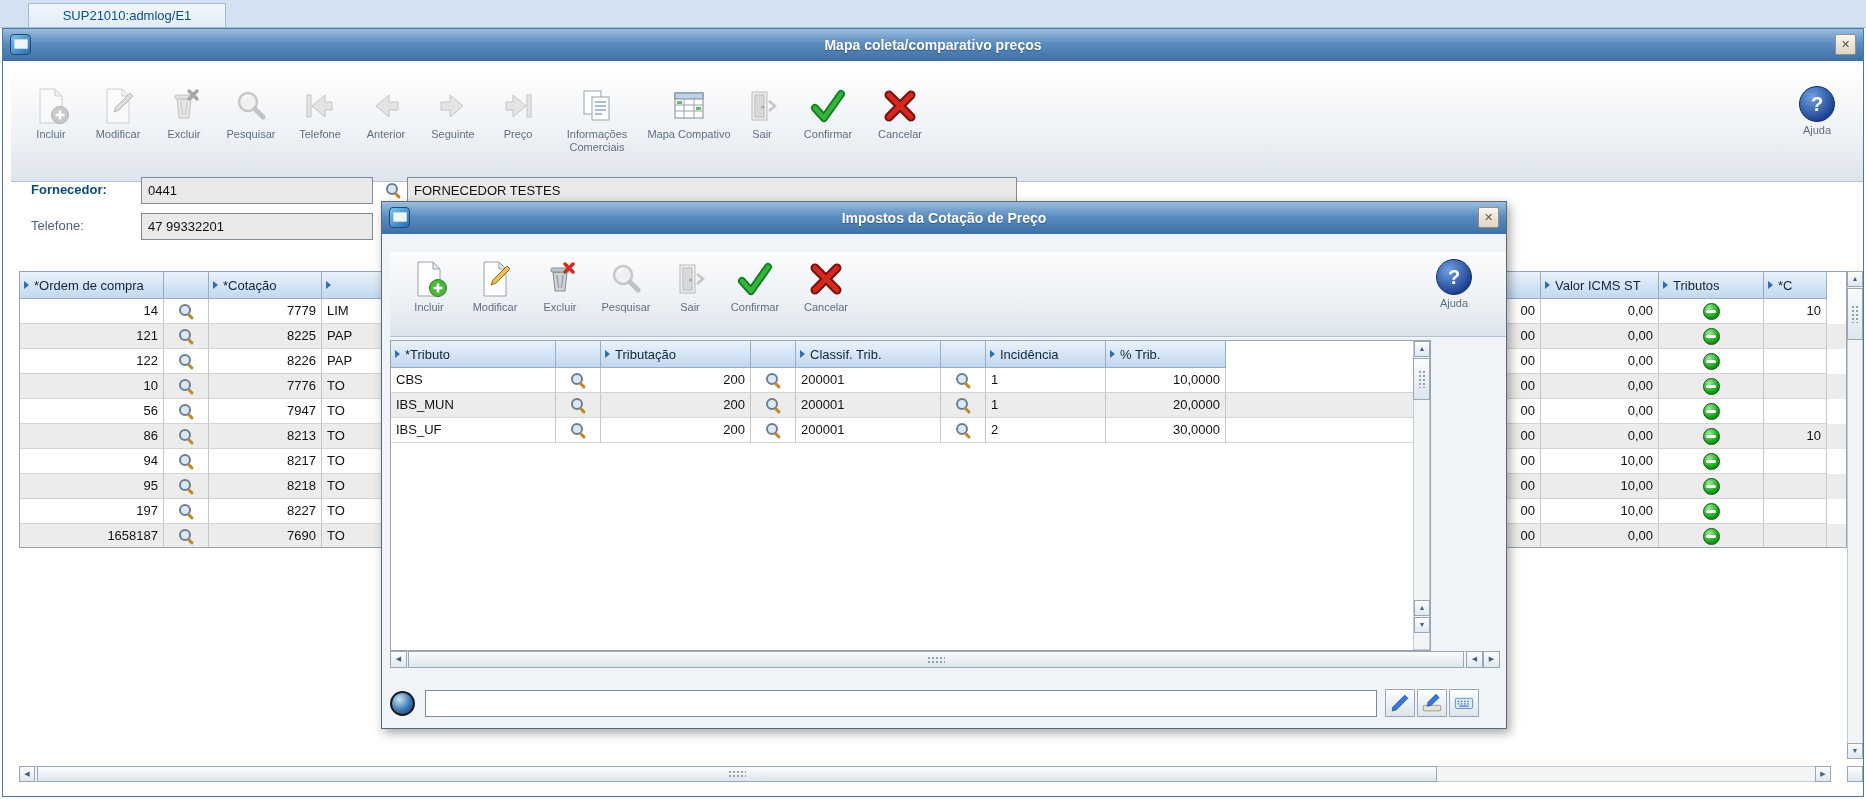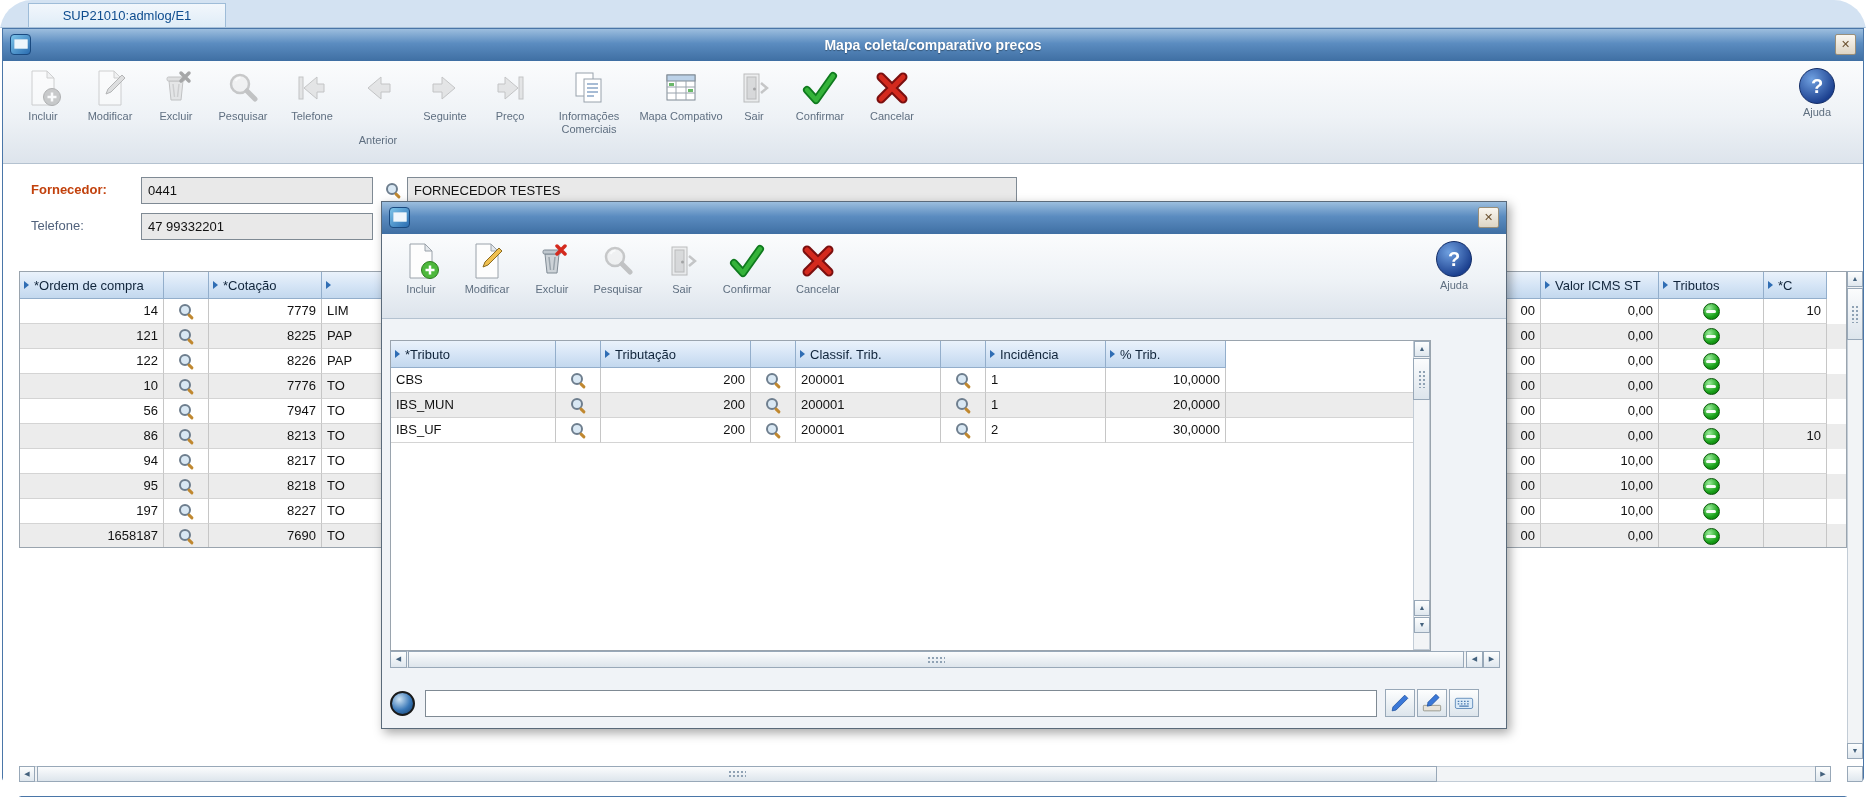--- a/index.html
+++ b/index.html
@@ -1,43 +1,43 @@
 <!DOCTYPE html>
 <html><head>
 <meta charset="utf-8">
 <style>
   html,body{margin:0;padding:0;background:#fff;font-family:"Liberation Sans","DejaVu Sans",sans-serif;}
-  #stage{position:relative;width:1866px;height:799px;overflow:hidden;background:#fff;border-radius:32px;}
+  #stage{position:relative;width:1866px;height:799px;overflow:hidden;background:#fff;}
 
   
   #tabstrip{position:absolute;left:0;top:0;width:1866px;height:27px;background:#d3e2f2;border-bottom:1px solid #a9c2da;}
   #mditab{position:absolute;left:28px;top:3px;width:198px;height:24px;background:linear-gradient(180deg,#f2f7fc,#dfecf7);border:1px solid #9ebcd8;border-bottom:none;color:#0e4c8e;font-size:13px;line-height:24px;text-align:center;box-sizing:border-box;}
 
   
   .window{position:absolute;background:#fff;border:1px solid #4a76a8;box-sizing:border-box;}
   .titlebar{position:absolute;left:0;top:0;right:0;height:32px;background:linear-gradient(180deg,#9cbede 0%,#5b8cc0 45%,#3f6fa3 100%);display:flex;align-items:center;}
   .titlebar .title{position:absolute;left:0;right:0;text-align:center;color:#fff;font-weight:bold;font-size:14px;text-shadow:0 1px 1px rgba(0,0,0,.35);}
   .win-ic{position:absolute;left:7px;top:5px;width:21px;height:21px;border-radius:4px;background:linear-gradient(135deg,#7cc4ea,#2a6cb0);border:1px solid #1a4a80;box-sizing:border-box;}
   .win-ic::after{content:"";position:absolute;left:3px;top:4px;width:12px;height:8px;background:#eef6fc;border:1px solid #bcd8ec;border-radius:1px;}
   .btn-close{position:absolute;right:7px;top:5px;width:21px;height:21px;background:linear-gradient(180deg,#faf7f0,#ddd5c5);border:1px solid #998f7a;border-radius:2px;color:#6b5230;font-size:11px;font-weight:bold;line-height:19px;text-align:center;box-sizing:border-box;cursor:pointer;}
   .btn-close::after{content:"\2715";}
 
   
-  .toolbar{position:absolute;left:0;right:0;background:linear-gradient(180deg,#fbfcfd 0%,#eef2f6 55%,#dde4ec 100%);border-bottom:1px solid #b4c2d0;}
+  .toolbar{position:absolute;left:8px;right:0;background:linear-gradient(180deg,#fbfcfd 0%,#eef2f6 55%,#dde4ec 100%);border-bottom:1px solid #b4c2d0;margin-top:18px;}
   .tb-item{position:absolute;top:7px;display:flex;flex-direction:column;align-items:center;cursor:pointer;}
   .tb-item .ic{width:40px;height:40px;flex:none;}
   .tb-label{font-size:11px;color:#5f6f80;text-align:center;line-height:1.15;margin-top:2px;max-width:100%;}
   .tb-item[data-disabled="true"]{cursor:default;}
   .tb-item[data-disabled="true"] .ic{filter:grayscale(1) opacity(.48);}
   .help-ic{width:36px;height:36px;border-radius:50%;background:radial-gradient(circle at 35% 30%,#6fa0e0,#1b3f8e 75%);border:1px solid #122c66;color:#fff;font-weight:bold;font-size:20px;display:flex;align-items:center;justify-content:center;box-sizing:border-box;}
   .help-ic::after{content:"?";}
 
   
   .frm-label{position:absolute;font-size:13px;}
-  .lbl-red{color:#c2410c;font-weight:bold;}
+  .lbl-red{color:#0c4a6e;font-weight:bold;}
   .lbl-blue{color:#51627c;}
   .field{position:absolute;height:27px;background:#e9e9e9;border:1px solid #7f8a94;box-sizing:border-box;font-size:13px;color:#111;padding:0 6px;font-family:inherit;}
 
   
   .grid{position:absolute;background:#fff;border:1px solid #9aa4ae;box-sizing:border-box;overflow:hidden;}
   .grid-header{display:flex;height:27px;}
   .hcell{background:linear-gradient(180deg,#eaf2fb 0%,#d6e5f6 50%,#c3d8ee 100%);border-right:1px solid #93aecb;border-bottom:1px solid #93aecb;display:flex;align-items:center;gap:5px;padding:0 4px;font-size:13px;color:#10243a;box-sizing:border-box;overflow:hidden;white-space:nowrap;flex:none;}
   .sort-arrow{width:0;height:0;border-left:5px solid #2f6db4;border-top:4px solid transparent;border-bottom:4px solid transparent;flex:none;}
   .grid-row{display:flex;height:25px;background:#fff;}
   .grid-row:nth-of-type(even){background:#ececec;}
@@ -132,21 +132,21 @@
       </div>
 
       <div class="tb-item" style="left:278px;width:62px;" data-disabled="true">
         <svg class="ic" viewBox="0 0 40 40">
             <rect x="7" y="9" width="4" height="22" fill="#c9d1d8" stroke="#828e9a"></rect>
             <path d="M12 20L25 9v7h7v8h-7v7z" fill="#c9d1d8" stroke="#828e9a"></path>
           </svg>
         <div class="tb-label">Telefone</div>
       </div>
 
-      <div class="tb-item" style="left:344px;width:62px;gap:24px;" data-disabled="true">
+      <div class="tb-item" style="left:344px;width:62px;" data-disabled="true">
         <svg class="ic" viewBox="0 0 40 40">
             <path d="M10 20L23 9v7h9v8h-9v7z" fill="#c9d1d8" stroke="#828e9a"></path>
           </svg>
         <div class="tb-label">Anterior</div>
       </div>
 
       <div class="tb-item" style="left:410px;width:64px;" data-disabled="true">
         <svg class="ic" viewBox="0 0 40 40">
             <path d="M30 20L17 9v7H8v8h9v7z" fill="#c9d1d8" stroke="#828e9a"></path>
           </svg>
@@ -416,20 +416,21 @@
       <div class="sb-btn" style="left:1812px;top:737px;">▶</div>
       <div class="sb-btn" style="left:1844px;top:737px;"></div>
     </div>
 
   </div>
 
   <div class="window" id="modal" style="left:381px;top:201px;width:1126px;height:528px;">
 
     <div class="titlebar">
       <span class="win-ic"></span>
+      <div class="title">Impostos da Cotação de Preço</div>
       <span class="btn-close"></span>
     </div>
 
     <div class="toolbar" style="top:32px;height:84px;">
       <div class="tb-item" style="left:10px;width:58px;" data-disabled="false">
         <svg class="ic" viewBox="0 0 40 40">
             <path d="M9 3h15l7 7v27H9z" fill="#fdfdfd" stroke="#9aa2aa"></path>
             <path d="M24 3v7h7z" fill="#e4e8ec" stroke="#9aa2aa"></path>
             <circle cx="29" cy="29" r="8.5" fill="#4db83c" stroke="#2d7d1f"></circle>
             <path d="M29 24.5v9M24.5 29h9" stroke="#fff" stroke-width="2.5"></path>

